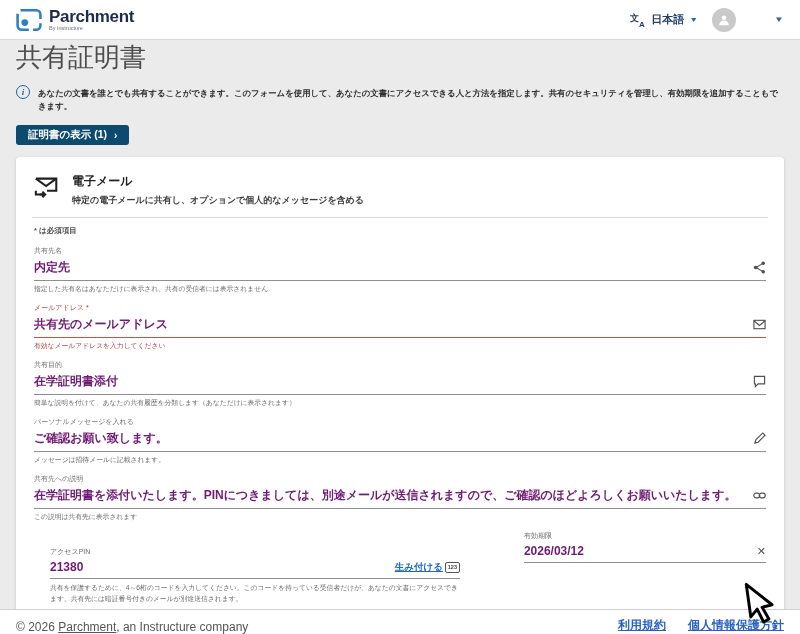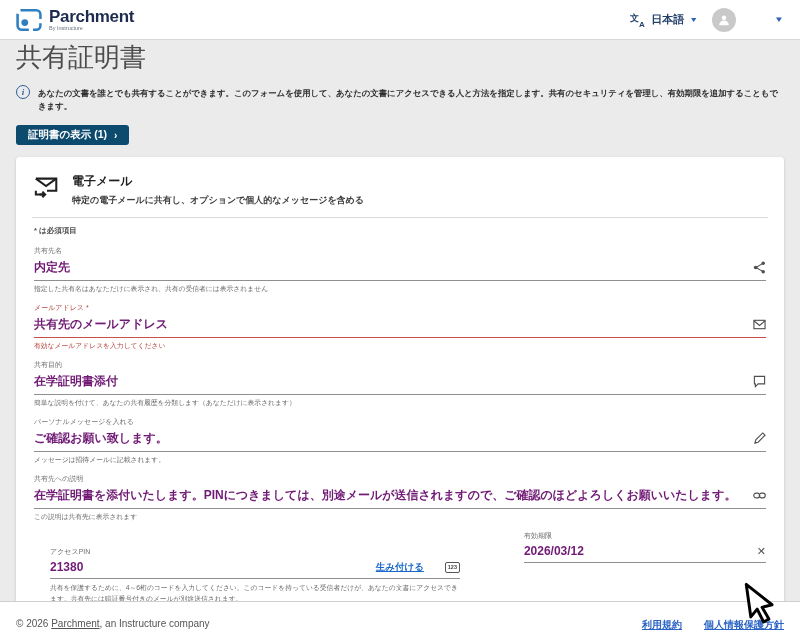--- a/index.html
+++ b/index.html
@@ -60,40 +60,40 @@
   .f-value { font-size:12px; font-weight:700; color:#701a75; }
   .f-icon { width:13px; height:13px; color:#4f4f4f; flex:0 0 auto; }
   .f-helper { font-size:6.8px; color:#6a6a6a; margin-top:3px; }
   .field.error .f-label { color:#b3403a; }
   .field.error .f-row { border-bottom:1.5px solid #c9504a; }
   .field.error .f-helper { color:#b3403a; }
   
   .pin-expiry { display:flex; gap:48px; margin:2px 2px 0 2px; }
   .pin-col { width:56%; }
   .exp-col { flex:1; }
-  .pin-right { display:flex; align-items:center; gap:21px; }
+  .pin-right { display:flex; align-items:center; gap:2px; }
   .gen-link { font-size:9.5px; font-weight:700; color:#1b6ac9; text-decoration:underline; cursor:pointer; }
   .pad-icon {
     width:15px; height:11px; border:1px solid #555; border-radius:2px;
     font-size:5.5px; color:#444; display:flex; align-items:center; justify-content:center; font-weight:700;
   }
   .x-icon { font-size:11px; color:#555; cursor:pointer; }
   .pin-helper { font-size:6.8px; color:#6a6a6a; margin-top:4px; line-height:1.6; }
   
   .chk-row { display:flex; align-items:center; gap:8px; margin:13px 2px 0 2px; }
   .chk-box {
     width:13px; height:13px; background:#2f6fb5; border-radius:2px;
     color:#fff; font-size:10px; display:flex; align-items:center; justify-content:center; cursor:pointer;
   }
   .chk-label { font-size:10.5px; font-weight:700; color:#1f1f1f; }
   
   .footer {
     position:absolute; left:0; bottom:0; width:100%; height:25px; background:#fff;
-    border-top:1px solid #cfcfcf; display:flex; align-items:flex-start; justify-content:space-between;
-    padding:16px 16px; font-size:10px; color:#555;
+    border-top:1px solid #cfcfcf; display:flex; align-items:flex-end; justify-content:space-between;
+    padding:0 16px; font-size:12px; color:#555;
   }
   .footer a, .flink { color:#2a63c4; text-decoration:underline; font-weight:700; cursor:pointer; }
   .copy-link { color:#555; text-decoration:underline; cursor:pointer; }
   .footer-links { display:flex; gap:22px; }
   
   .cursor { position:absolute; left:737px; top:582px; width:38px; height:50px; z-index:50; pointer-events:none; }
 </style>
 </head>
 <body>
 

